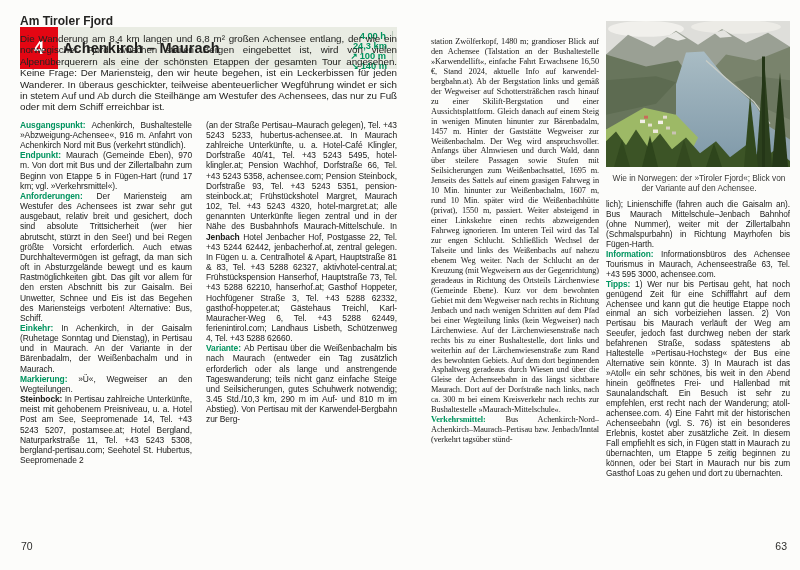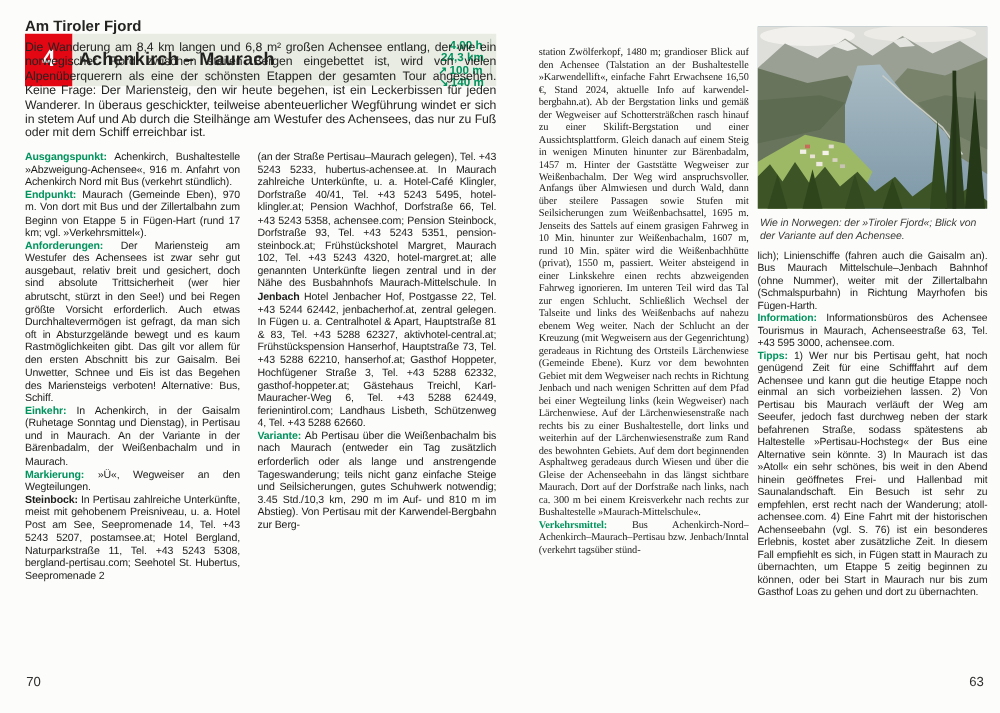--- a/index.html
+++ b/index.html
@@ -32,22 +32,22 @@
   .page-left .col1{width:172px;margin-right:14px;height:358px;}
   .page-left .col2{width:191px;height:358px;}
 
   
   .page-right{position:absolute;left:431px;top:14px;width:359px;height:530px;}
   .page-right .col{font-size:8.3px;line-height:9.95px;letter-spacing:-.08px;}
   .page-right .col1{width:168px;margin-right:7px;height:513px;padding-top:16px;font-family:Liberation Serif, serif;}
   .page-right .col2{width:184px;height:529px;}
 
   .photo{width:184px;height:146px;display:block;background:#8fa3ae;}
-  .caption{margin:6px 0 7px 2px;font-size:8.4px;line-height:10px;font-style:italic;
-    color:#3a3a38;text-align:left;letter-spacing:-.05px;}
+  .caption{margin:6px 0 7px 2px;font-size:8.4px;line-height:10px;
+    color:#3a3a38;text-align:center;letter-spacing:-.05px;}
 
   .kw{color:#00935e;font-weight:700;}
   .b{font-weight:700;}
   .para{margin:0;}
 
   
   .folio{position:absolute;top:540px;font-size:10.5px;color:#2e2e2c;}
   .folio.left{left:21px;}
   .folio.right{right:13px;}
 </style>

